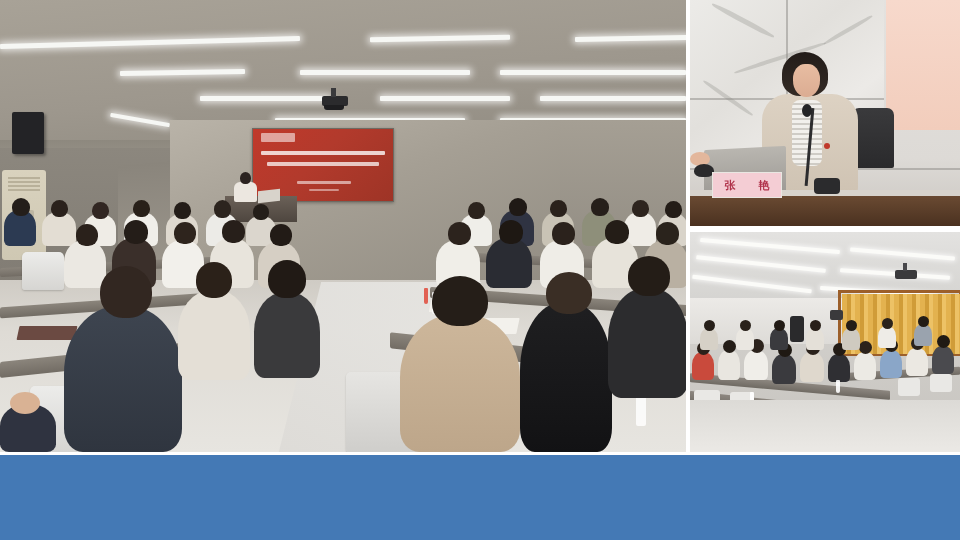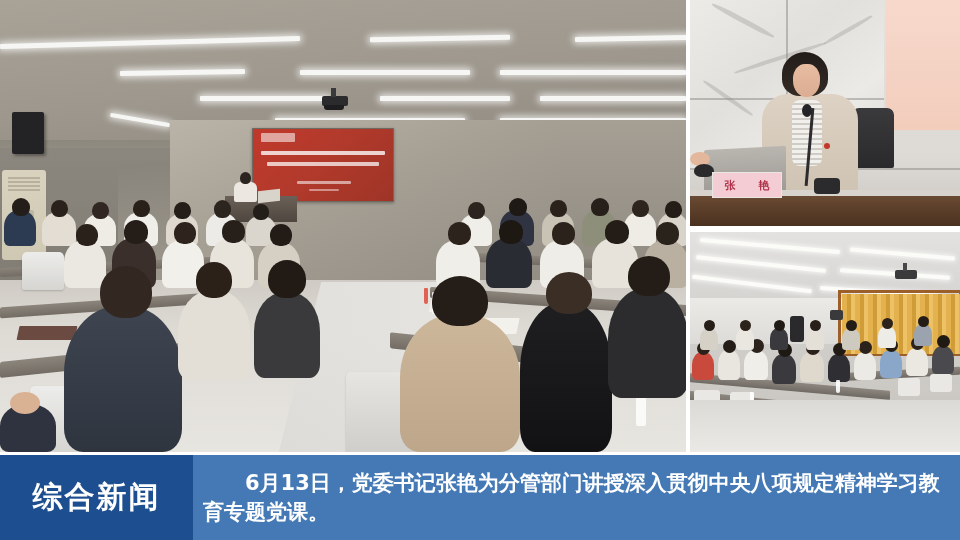--- a/index.html
+++ b/index.html
@@ -390,21 +390,15 @@
     <div class="bottle" style="left:60px; top:160px;background:rgba(255,255,255,.9);"></div>
     <div class="bottle" style="left:146px;top:148px;background:rgba(255,255,255,.9);"></div>
     <div class="ba-floor"></div>
   </div>
 
   <div class="gap-v"></div>
   <div class="gap-h"></div>
   <div class="gap-bottom"></div>
 
   <div id="caption-bar">
-    <div id="caption-label">
-      <span>综合新闻</span>
-    </div>
-    <div id="caption-text">
-      <p>6月13日，党委书记张艳为分管部门讲授深入贯彻中央八项规定精神学习教育专题党课。</p>
-    </div>
   </div>
 
 </div>
 
 </body></html>

